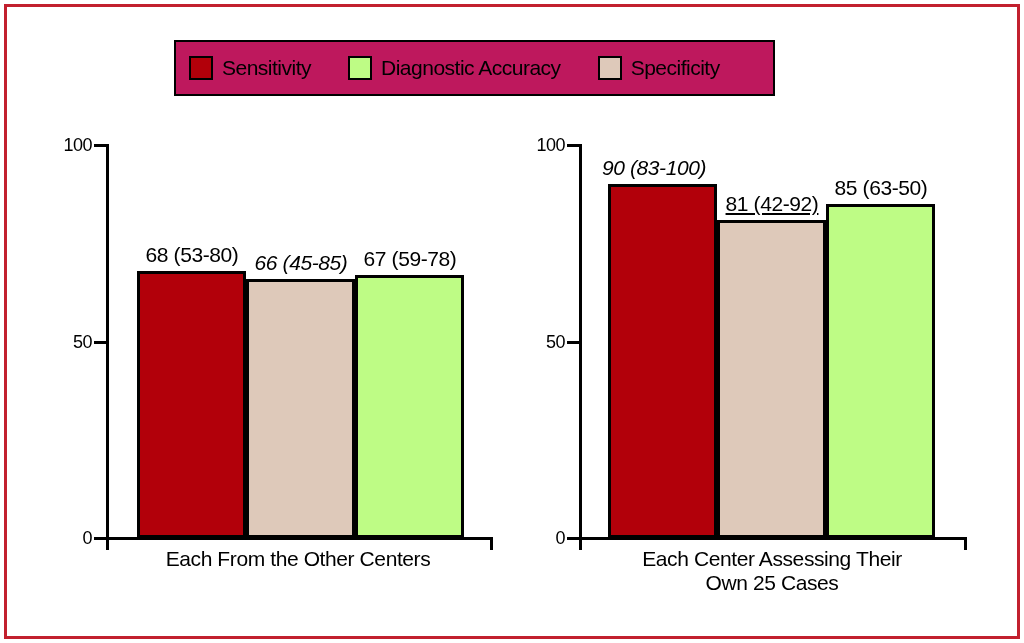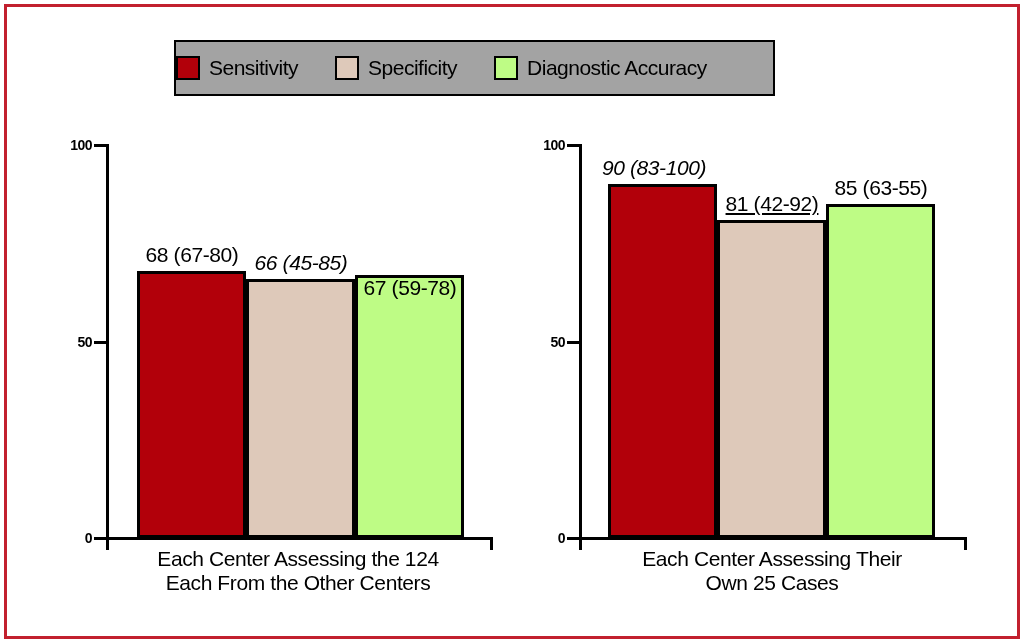--- a/index.html
+++ b/index.html
@@ -14,32 +14,32 @@
   .border-frame{
     position:absolute;inset:4px;
     border:3px solid #c2202e;
     pointer-events:none;
   }
   .legend{
     position:absolute;left:174px;top:40px;
     width:601px;height:56px;
     border:2px solid #000;
     box-sizing:border-box;
-    background:#a3a3a3;
+    background:#be185d;
     display:flex;align-items:center;
-    gap:37px;
+    padding-left:13px;gap:37px;
   }
   .legend-item{display:flex;align-items:center;gap:9px;}
   .swatch{width:20px;height:20px;border:2px solid #000;flex:0 0 auto;}
   .legend-label{font-size:21px;letter-spacing:-0.5px;white-space:nowrap;}
   .abs{position:absolute;}
   .blk{background:#000;}
   .ytick-label{
-    position:absolute;font-size:14px;letter-spacing:-0.5px;
-    width:62px;text-align:right;line-height:24px;font-weight:bold;
+    position:absolute;font-size:18px;letter-spacing:-0.5px;
+    width:62px;text-align:right;line-height:24px;
   }
   .bar{
     position:absolute;
     border:3px solid #000;
     box-sizing:border-box;
   }
   .bar-label{
     position:absolute;font-size:21px;letter-spacing:-0.4px;
     width:220px;text-align:center;white-space:nowrap;line-height:25px;
   }
@@ -53,66 +53,65 @@
 
 <div class="figure">
   <div class="border-frame"></div>
 
   <div class="legend">
     <div class="legend-item">
       <span class="swatch" style="background: rgb(178, 0, 10);"></span>
       <span class="legend-label">Sensitivity</span>
     </div>
     <div class="legend-item">
+      <span class="swatch" style="background: rgb(190, 252, 133);"></span>
+      <span class="legend-label">Diagnostic Accuracy</span>
+    </div>
+    <div class="legend-item">
       <span class="swatch" style="background: rgb(222, 201, 186);"></span>
       <span class="legend-label">Specificity</span>
-    </div>
-    <div class="legend-item">
-      <span class="swatch" style="background: rgb(190, 252, 133);"></span>
-      <span class="legend-label">Diagnostic Accuracy</span>
     </div>
   </div>
 
   <div id="charts-root">
       <div class="abs" style="left: 0px; top: 0px;">
         <div class="abs blk" style="left: 106px; top: 144px; width: 3px; height: 406px;"></div>
         <div class="abs blk" style="left: 106px; top: 537px; width: 387px; height: 3px;"></div>
         <div class="abs blk" style="left: 490px; top: 537px; width: 3px; height: 13px;"></div>
         <div class="abs blk" style="left: 94px; top: 537px; width: 14px; height: 3px;"></div>
         <div class="ytick-label" style="left: 30px; top: 526px;">0</div>
         <div class="abs blk" style="left: 94px; top: 341px; width: 14px; height: 3px;"></div>
         <div class="ytick-label" style="left: 30px; top: 330px;">50</div>
         <div class="abs blk" style="left: 94px; top: 144px; width: 14px; height: 3px;"></div>
         <div class="ytick-label" style="left: 30px; top: 133px;">100</div>
         <div class="bar" style="left: 137px; top: 271px; width: 109px; height: 267px; background: rgb(178, 0, 10);"></div>
-        <div class="bar-label" style="left: 82px; top: 242px;">68 (67-80)</div>
+        <div class="bar-label" style="left: 82px; top: 242px;">68 (53-80)</div>
         <div class="bar" style="left: 246px; top: 279px; width: 109px; height: 259px; background: rgb(222, 201, 186);"></div>
         <div class="bar-label" style="left: 191px; top: 250px; font-style: italic;">66 (45-85)</div>
         <div class="bar" style="left: 355px; top: 275px; width: 109px; height: 263px; background: rgb(190, 252, 133);"></div>
-        <div class="bar-label" style="left: 300px; top: 246px; margin-top: 29px;">67 (59-78)</div>
+        <div class="bar-label" style="left: 300px; top: 246px;">67 (59-78)</div>
         <div class="xlabel" style="left: 38px; top: 547px;">
-          <div>Each Center Assessing the 124</div>
           <div>Each From the Other Centers</div>
         </div>
       </div>
       <div class="abs" style="left: 0px; top: 0px;">
         <div class="abs blk" style="left: 579px; top: 144px; width: 3px; height: 406px;"></div>
         <div class="abs blk" style="left: 579px; top: 537px; width: 388px; height: 3px;"></div>
         <div class="abs blk" style="left: 964px; top: 537px; width: 3px; height: 13px;"></div>
         <div class="abs blk" style="left: 567px; top: 537px; width: 14px; height: 3px;"></div>
         <div class="ytick-label" style="left: 503px; top: 526px;">0</div>
         <div class="abs blk" style="left: 567px; top: 341px; width: 14px; height: 3px;"></div>
         <div class="ytick-label" style="left: 503px; top: 330px;">50</div>
         <div class="abs blk" style="left: 567px; top: 144px; width: 14px; height: 3px;"></div>
         <div class="ytick-label" style="left: 503px; top: 133px;">100</div>
         <div class="bar" style="left: 608px; top: 184px; width: 109px; height: 354px; background: rgb(178, 0, 10);"></div>
         <div class="bar-label" style="left: 544px; top: 155px; font-style: italic;">90 (83-100)</div>
         <div class="bar" style="left: 717px; top: 220px; width: 109px; height: 318px; background: rgb(222, 201, 186);"></div>
         <div class="bar-label" style="left: 662px; top: 191px; text-decoration: underline;">81 (42-92)</div>
         <div class="bar" style="left: 826px; top: 204px; width: 109px; height: 334px; background: rgb(190, 252, 133);"></div>
-        <div class="bar-label" style="left: 771px; top: 175px;">85 (63-55)</div>
+        <div class="bar-label" style="left: 771px; top: 175px;">85 (63-50)</div>
         <div class="xlabel" style="left: 512px; top: 547px;">
           <div>Each Center Assessing Their</div>
           <div>Own 25 Cases</div>
         </div>
       </div>
     </div>
 </div>
 
 </body></html>

